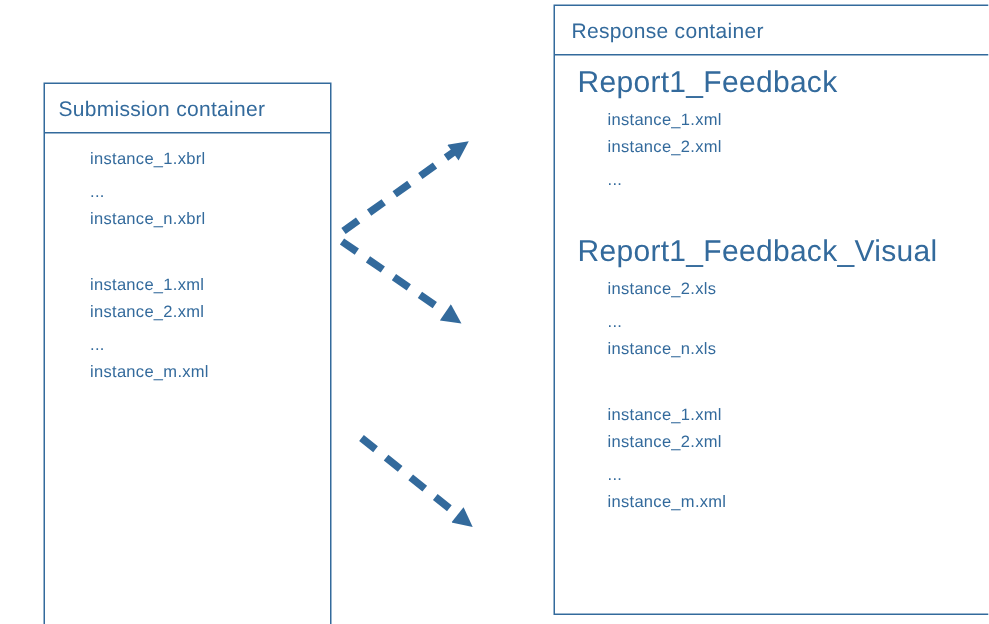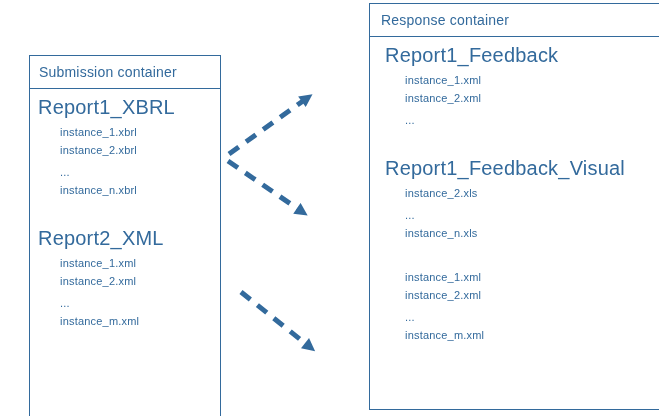--- a/index.html
+++ b/index.html
@@ -95,30 +95,27 @@
       <line x1="241" y1="292" x2="306" y2="344" marker-end="url(#arrowhead)"></line>
     </g>
   </svg>
 
   <div class="container submission">
     <div class="container-header">
       <span>Submission container</span>
     </div>
     <div class="container-body">
       <div class="group">
-        <div class="group-title">Report1_XBRL</div>
         <div class="group-items">
           <div class="item">instance_1.xbrl</div>
-          <div class="item">instance_2.xbrl</div>
           <div class="item ellipsis">...</div>
           <div class="item">instance_n.xbrl</div>
         </div>
       </div>
       <div class="group">
-        <div class="group-title">Report2_XML</div>
         <div class="group-items">
           <div class="item">instance_1.xml</div>
           <div class="item">instance_2.xml</div>
           <div class="item ellipsis">...</div>
           <div class="item">instance_m.xml</div>
         </div>
       </div>
     </div>
   </div>
 

